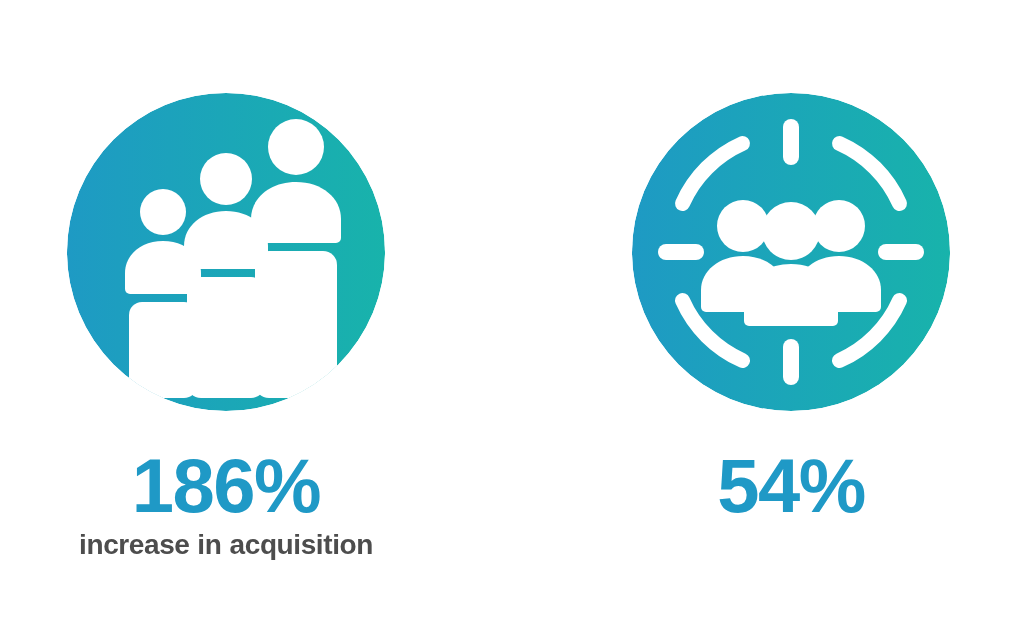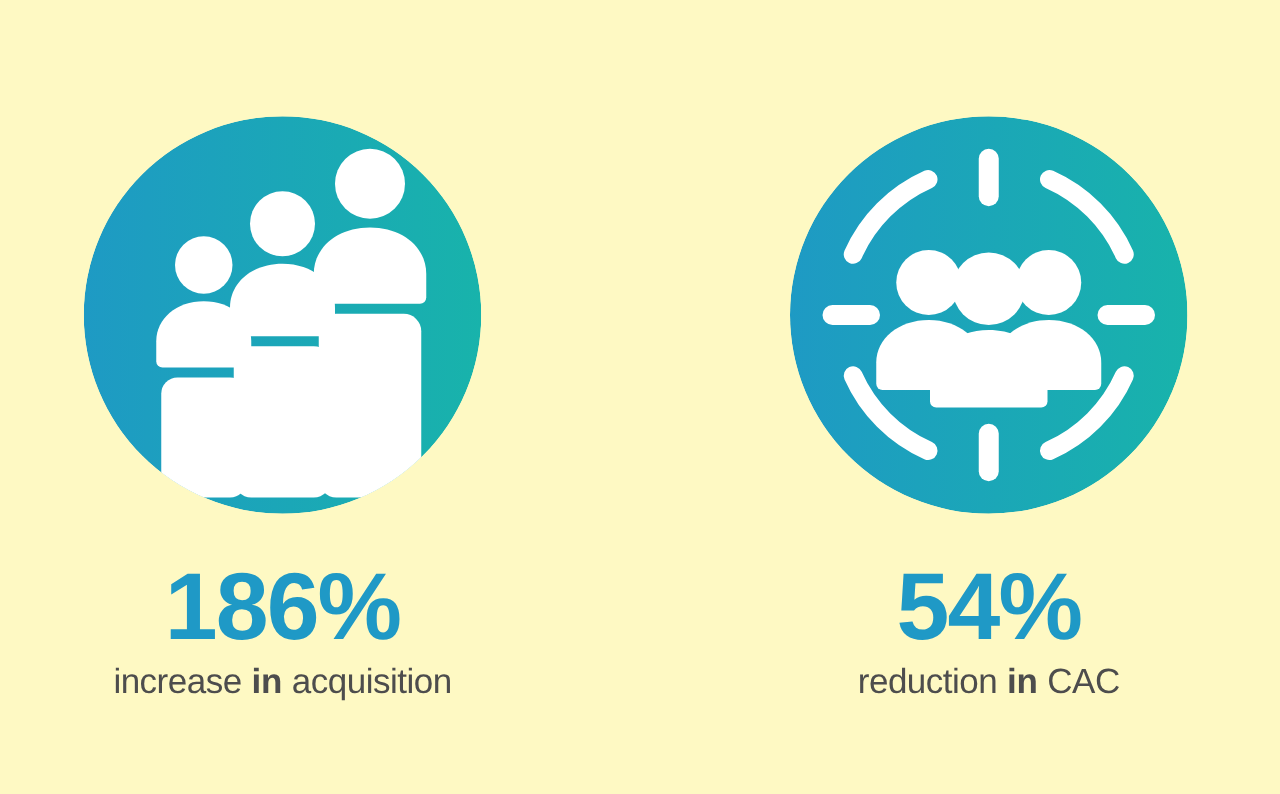--- a/index.html
+++ b/index.html
@@ -13,21 +13,21 @@
     height: 635px;
     overflow: hidden;
     font-family: "Liberation Sans", sans-serif;
     -webkit-font-smoothing: antialiased;
   }
 
   #stats-board {
     position: relative;
     width: 1024px;
     height: 635px;
-    background: #fef9c3;
+    background: #ffffff;
   }
 
   .stat-block {
     position: absolute;
     top: 0;
     width: 460px;
     height: 635px;
   }
   #stat-block-acquisition { left: -4px; }
   #stat-block-cac         { left: 561px; }
@@ -64,21 +64,21 @@
     position: absolute;
     top: 529px;
     left: 0;
     width: 460px;
     text-align: center;
     font-size: 28px;
     line-height: 32px;
     color: #4d4d4d;
     white-space: nowrap;
   }
-  .stat-caption .cap-strong { font-weight: 400; letter-spacing: -0.4px; text-align: right; }
+  .stat-caption .cap-strong { font-weight: 700; letter-spacing: -0.4px; text-align: right; }
   .stat-caption .cap-light  { font-weight: 700; letter-spacing: -0.2px; }
 </style>
 </head>
 <body>
 
 <div id="stats-board">
 
   <div class="stat-block" id="stat-block-acquisition">
 
     <div class="icon-badge">
@@ -146,20 +146,15 @@
           <circle cx="207" cy="133" r="26"></circle>
           <path d="M207 163 c-24 0 -42 15 -42 34 v17 a5 5 0 0 0 5 5 h74 a5 5 0 0 0 5 -5 v-17 c0 -19 -18 -34 -42 -34 z"></path>
           <circle cx="159" cy="138" r="29"></circle>
           <path d="M159 171 c-27 0 -47 17 -47 38 v19 a5 5 0 0 0 5 5 h84 a5 5 0 0 0 5 -5 v-19 c0 -21 -20 -38 -47 -38 z"></path>
         </g>
       </svg>
     </div>
 
     <div class="stat-value">54%</div>
 
-    <div class="stat-caption">
-      <span class="cap-strong">reduction</span>
-      <span class="cap-light">in</span>
-      <span class="cap-strong">CAC</span>
-    </div>
   </div>
 
 </div>
 
 </body></html>

